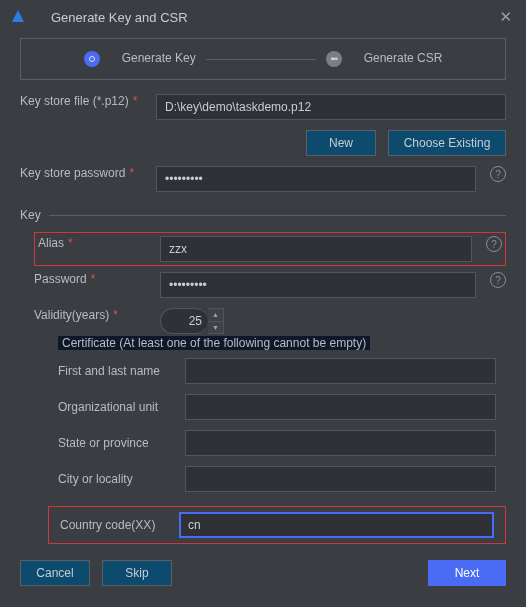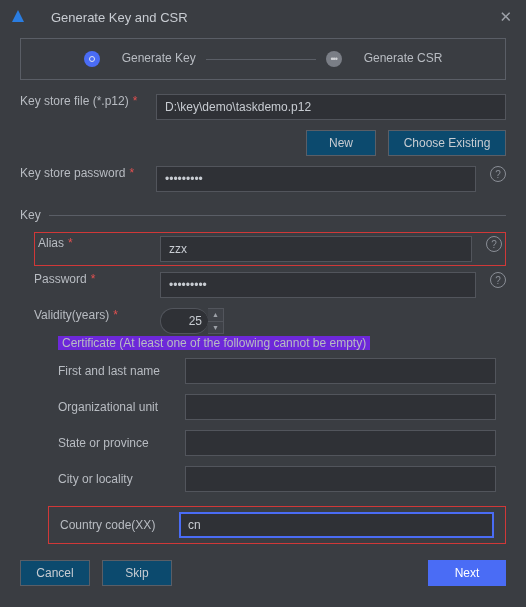--- a/index.html
+++ b/index.html
@@ -77,21 +77,21 @@
 }
 .btn-row { display: flex; justify-content: flex-end; gap: 12px; margin-bottom: 10px; }
 .section-hdr { display: flex; align-items: center; gap: 8px; margin: 6px 0 10px 0; }
 .section-hdr .line { flex: 1; height: 1px; background: #5a5e66; }
 .cert-box {
   margin-left: 14px;
   position: relative;
 }
 .cert-legend {
   position: absolute; top: -8px; left: 10px;
-  background: #6d28d9; padding: 0 4px; color: #b8bcc2;
+  background: #0f172a; padding: 0 4px; color: #b8bcc2;
 }
 .cert-inner {
   padding: 14px 10px 2px 10px;
 }
 .cert-row { display: flex; align-items: center; margin-bottom: 10px; gap: 11px; }
 .cert-row .clabel { width: 116px; flex-shrink: 0; }
 .cert-row input { flex: 1; }
 .hl-red { border: 1px solid #d03838; }
 .hl-block { padding: 3px; margin-bottom: 6px; }
 .hl-block .row { margin-bottom: 0; }

